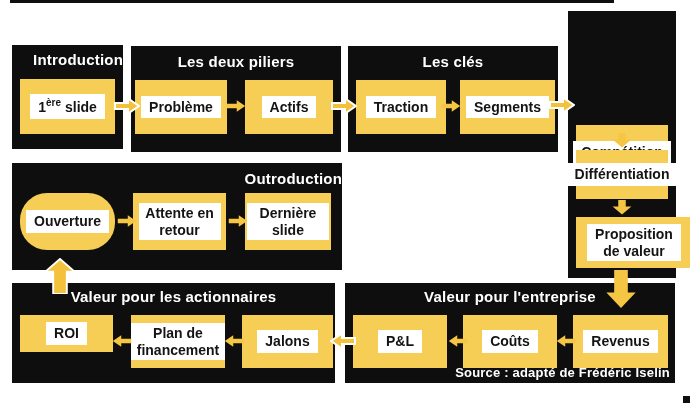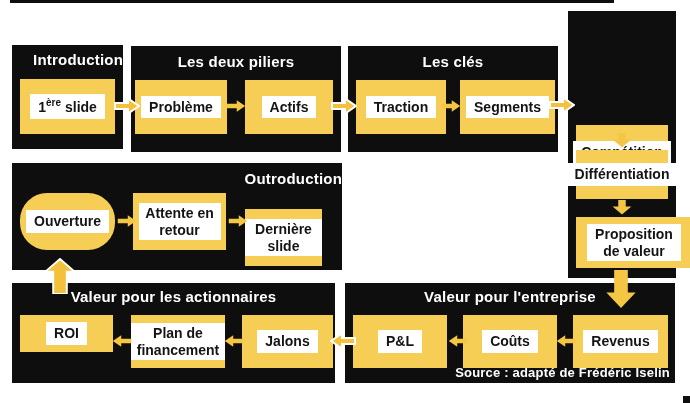--- a/index.html
+++ b/index.html
@@ -77,21 +77,21 @@
   </div>
 
   <div class="blk" style="left:12px;top:163px;width:330px;height:107px;">
     <div class="gtitle left" style="top:7px;left:9px;">Outroduction</div>
     <div class="ybox" style="left:8px;top:30px;width:95px;height:57px;border-radius:27px;">
       <span class="lbl">Ouverture</span>
     </div>
     <div class="ybox" style="left:121px;top:30px;width:93px;height:57px;">
       <span class="lbl wrap" style="width:72px;">Attente en retour</span>
     </div>
-    <div class="ybox" style="left:233px;top:46px;width:77px;height:57px;">
+    <div class="ybox" style="left:233px;top:30px;width:86px;height:57px;">
       <span class="lbl wrap" style="width:72px;">Dernière slide</span>
     </div>
   </div>
 
   <div class="blk" style="left:12px;top:283px;width:323px;height:100px;">
     <div class="gtitle center" style="top:5px;">Valeur pour les actionnaires</div>
     <div class="ybox" style="left:8px;top:32px;width:93px;height:37px;">
       <span class="lbl">ROI</span>
     </div>
     <div class="ybox" style="left:119px;top:32px;width:94px;height:53px;">

